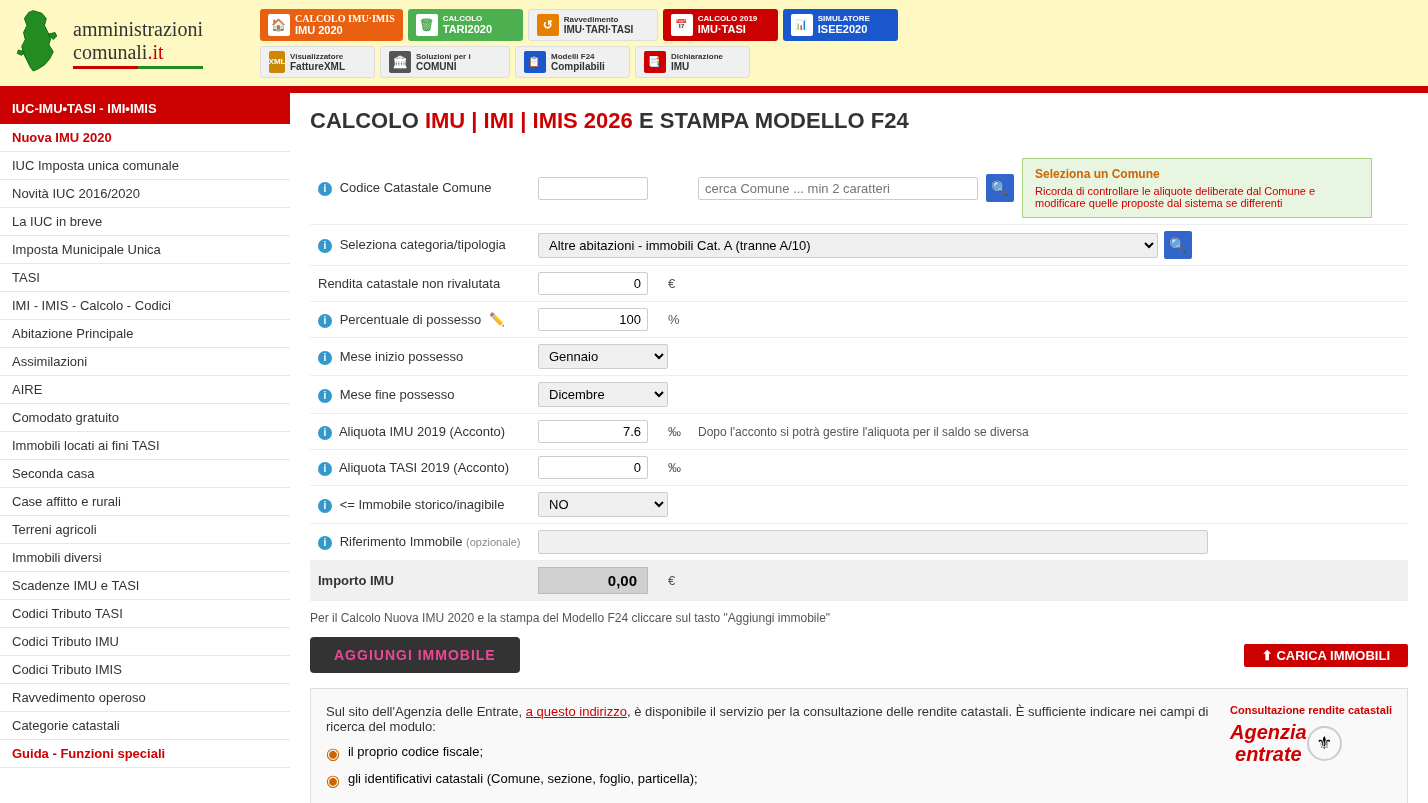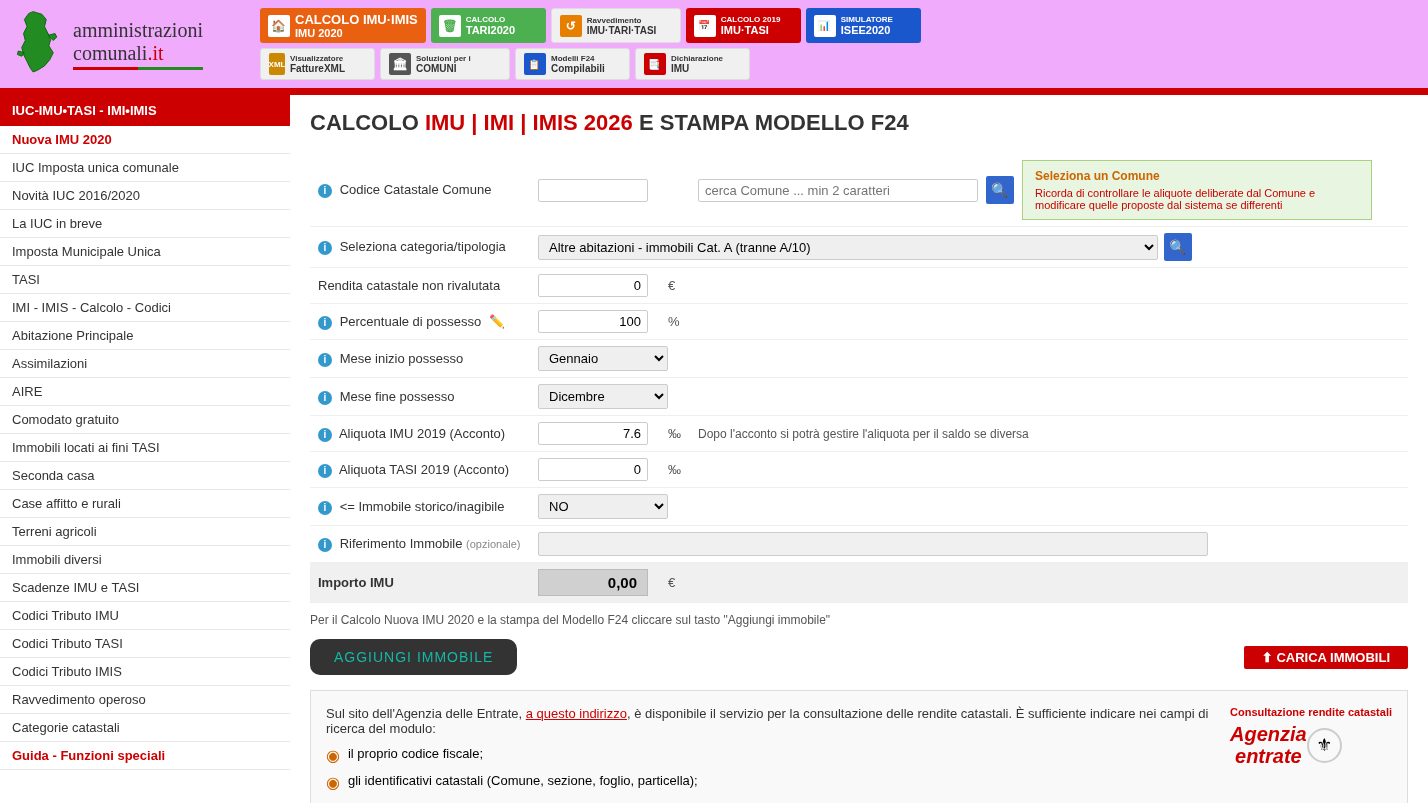--- a/index.html
+++ b/index.html
@@ -1,19 +1,19 @@
 <!DOCTYPE html>
 <html><head>
   <meta charset="utf-8">
   <style>
     * { box-sizing: border-box; margin: 0; padding: 0; }
     body { font-family: Arial, Helvetica, sans-serif; font-size: 13px; background: #fff; }
 
     
-    #header { display: flex; align-items: center; padding: 8px 10px; border-bottom: 3px solid #cc0000; background: #f0abfc; }
+    #header { display: flex; align-items: center; padding: 8px 10px; border-bottom: 3px solid #cc0000; background: #fef9c3; }
     #logo-area { display: flex; align-items: center; min-width: 220px; }
 
     
     #main-layout { display: flex; min-height: 600px; }
 
     
     #sidebar { width: 290px; background: #fff; flex-shrink: 0; }
     #sidebar-header { background: #cc0000; color: #fff; font-weight: bold; font-size: 13px; padding: 8px 12px; }
     .sidebar-item { padding: 6px 12px; border-bottom: 1px solid #e8e8e8; color: #333; cursor: pointer; font-size: 13px; }
     .sidebar-item.red { color: #cc0000; font-weight: bold; }
@@ -42,21 +42,21 @@
     .search-box { width: 280px; padding: 4px 8px; border: 1px solid #ccc; border-radius: 2px; font-size: 13px; color: #3b82f6; }
 
     .comune-row { display: flex; align-items: center; gap: 8px; }
 
     .green-box { background: #e8f5e0; border: 1px solid #aad080; padding: 8px 12px; font-size: 12px; color: #333; width: 350px; }
     .green-box .sel-comune { color: #cc6600; font-weight: bold; }
     .green-box .warning { color: #cc0000; }
 
     .info-text { color: #555; font-size: 12px; margin: 0 0 12px; }
 
-    .btn-aggiungi { background: #333; color: #14b8a6; font-weight: normal; font-size: 14px; padding: 10px 24px; border: none; cursor: pointer; letter-spacing: 1px; border-radius: 10px; }
+    .btn-aggiungi { background: #333; color: #ec4899; font-weight: bold; font-size: 14px; padding: 10px 24px; border: none; cursor: pointer; letter-spacing: 1px; border-radius: 4px; }
     .btn-carica { background: #cc0000; color: #fff; font-weight: bold; font-size: 13px; padding: 4px 18px; border: none; cursor: pointer; border-radius: 2px; float: right; }
 
     .bottom-section { background: #f9f9f9; border: 1px solid #ddd; padding: 15px; margin-top: 20px; }
     .bottom-section p { font-size: 13px; color: #333; margin-bottom: 10px; }
     .bottom-section a { color: #cc0000; text-decoration: underline; }
     .bullet-item { display: flex; align-items: flex-start; margin-bottom: 8px; }
     .bullet-dot { color: #cc6600; margin-right: 8px; font-size: 16px; flex-shrink: 0; }
     .ref-input { background: #f0f0f0; border: 1px solid #ccc; padding: 3px 6px; width: 660px; height: 24px; }
 
     .cat-row { display: flex; align-items: center; gap: 6px; }
@@ -81,21 +81,21 @@
       <div style="height:3px;background:linear-gradient(to right,#cc0000 50%,#228B22 50%);margin-top:2px;"></div>
     </div>
   </div>
 
   <div style="margin-left:30px;">
     <div style="display:flex;gap:5px;margin-bottom:5px;">
 
       <div style="background:#e86010;color:#fff;font-weight:bold;font-size:10px;padding:4px 8px;border-radius:3px;cursor:pointer;display:flex;align-items:center;gap:5px;min-width:115px;">
         <span style="background:#fff;color:#e86010;width:22px;height:22px;display:flex;align-items:center;justify-content:center;border-radius:2px;font-size:12px;">🏠</span>
         <span>
-            <div style="font-size:13px;">CALCOLO IMU·IMIS</div>
+            <div style="font-size:10px;font-family:Liberation Serif, serif;">CALCOLO IMU·IMIS</div>
             <div style="font-size:11px;">IMU 2020</div>
           </span>
       </div>
 
       <div style="background:#4caf50;color:#fff;font-weight:bold;font-size:10px;padding:4px 8px;border-radius:3px;cursor:pointer;display:flex;align-items:center;gap:5px;min-width:115px;">
         <span style="background:#fff;color:#4caf50;width:22px;height:22px;display:flex;align-items:center;justify-content:center;border-radius:2px;font-size:12px;">🗑</span>
         <span>
             <div style="font-size:8px;">CALCOLO</div>
             <div style="font-size:11px;">TARI2020</div>
           </span>
@@ -180,22 +180,22 @@
     <div class="sidebar-item">Abitazione Principale</div>
     <div class="sidebar-item">Assimilazioni</div>
     <div class="sidebar-item">AIRE</div>
     <div class="sidebar-item">Comodato gratuito</div>
     <div class="sidebar-item">Immobili locati ai fini TASI</div>
     <div class="sidebar-item">Seconda casa</div>
     <div class="sidebar-item">Case affitto e rurali</div>
     <div class="sidebar-item">Terreni agricoli</div>
     <div class="sidebar-item">Immobili diversi</div>
     <div class="sidebar-item">Scadenze IMU e TASI</div>
+    <div class="sidebar-item">Codici Tributo TASI</div>
     <div class="sidebar-item">Codici Tributo IMU</div>
-    <div class="sidebar-item">Codici Tributo TASI</div>
     <div class="sidebar-item">Codici Tributo IMIS</div>
     <div class="sidebar-item">Ravvedimento operoso</div>
     <div class="sidebar-item">Categorie catastali</div>
     <div class="sidebar-item red">Guida - Funzioni speciali</div>
   </div>
 
   <div id="content">
     <div id="page-title">
       <span>CALCOLO </span><span style="color:#cc0000;">IMU | IMI | IMIS 2026</span><span> E STAMPA MODELLO F24</span>
     </div>

